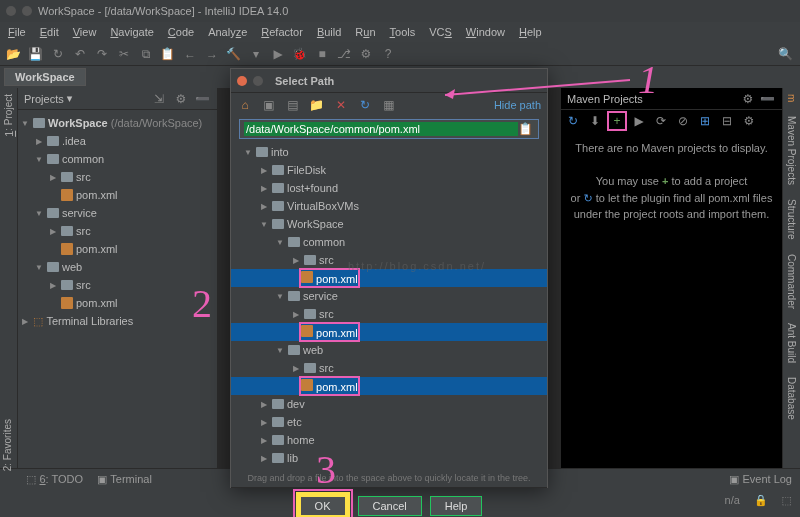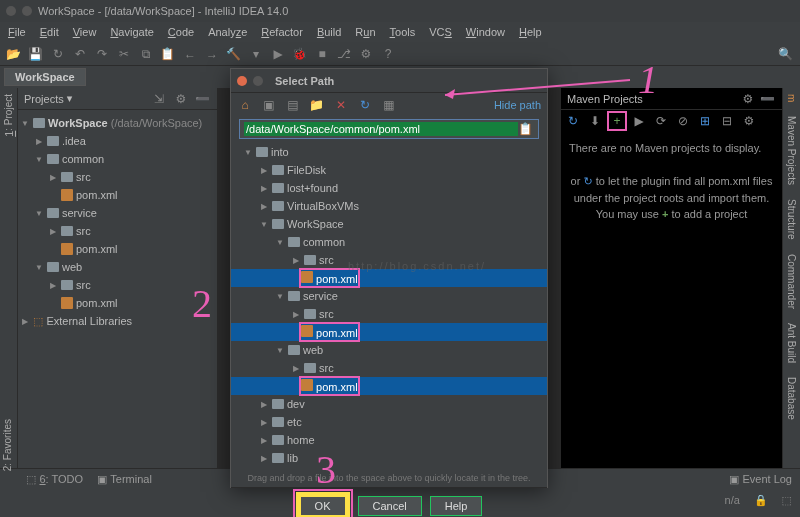--- a/index.html
+++ b/index.html
@@ -187,21 +187,21 @@
           <span class="label">src</span>
         </div>
       <div class="tnode ind2">
           <span class="arrow"></span>
           <span class="fxml"></span>
           <span class="label">pom.xml</span>
         </div>
       <div class="tnode">
           <span class="arrow">▶</span>
           <span style="color:#c27e3a">⬚</span>
-          <span class="label">External Libraries</span>
+          <span class="label">Terminal Libraries</span>
         </div>
     </div>
   </div>
 
   <div class="center"></div>
 
   <div class="rightpane">
     <div class="rightcontent">
       <div class="rphead">
         <span>Maven Projects</span>
@@ -214,26 +214,26 @@
         <span class="ticon">⬇</span>
         <span class="ticon" style="color:#6a9e5a;outline:2px solid #e85fb4;">+</span>
         <span class="ticon">▶</span>
         <span class="ticon">⟳</span>
         <span class="ticon">⊘</span>
         <span class="ticon" style="color:#4a90d9">⊞</span>
         <span class="ticon">⊟</span>
         <span class="ticon">⚙</span>
       </div>
       <div class="rpbody">
-        <div style="">There are no Maven projects to display.</div><br>
+        <div style="text-align:center">There are no Maven projects to display.</div><br>
+        <div style="text-align:center">
+          <span>You may use </span><span class="plus">+</span><span> to add a project</span>
+        </div>
         <div style="text-align:center">
           <span>or </span><span class="refr">↻</span><span> to let the plugin find all pom.xml files under the project roots and import them.</span>
-        </div>
-        <div style="text-align:center">
-          <span>You may use </span><span class="plus">+</span><span> to add a project</span>
         </div>
       </div>
     </div>
     <div class="rightrail">
       <div class="vert" style="color:#d28b4b">m</div>
       <div class="vert">Maven Projects</div>
       <div class="vert">Structure</div>
       <div class="vert">Commander</div>
       <div class="vert">Ant Build</div>
       <div class="vert">Database</div>

